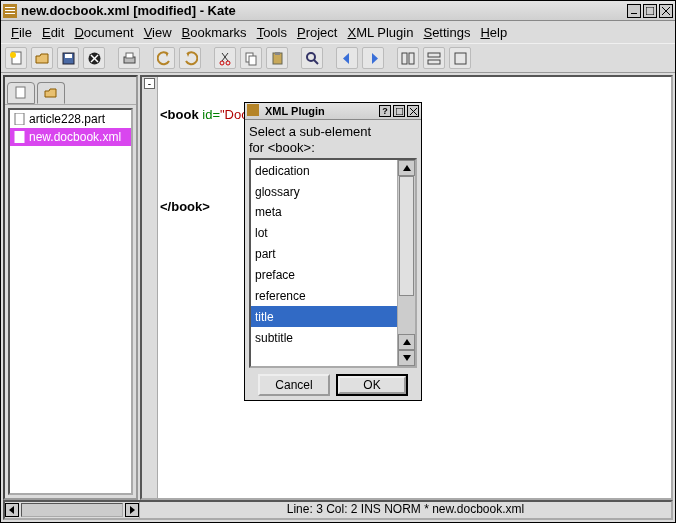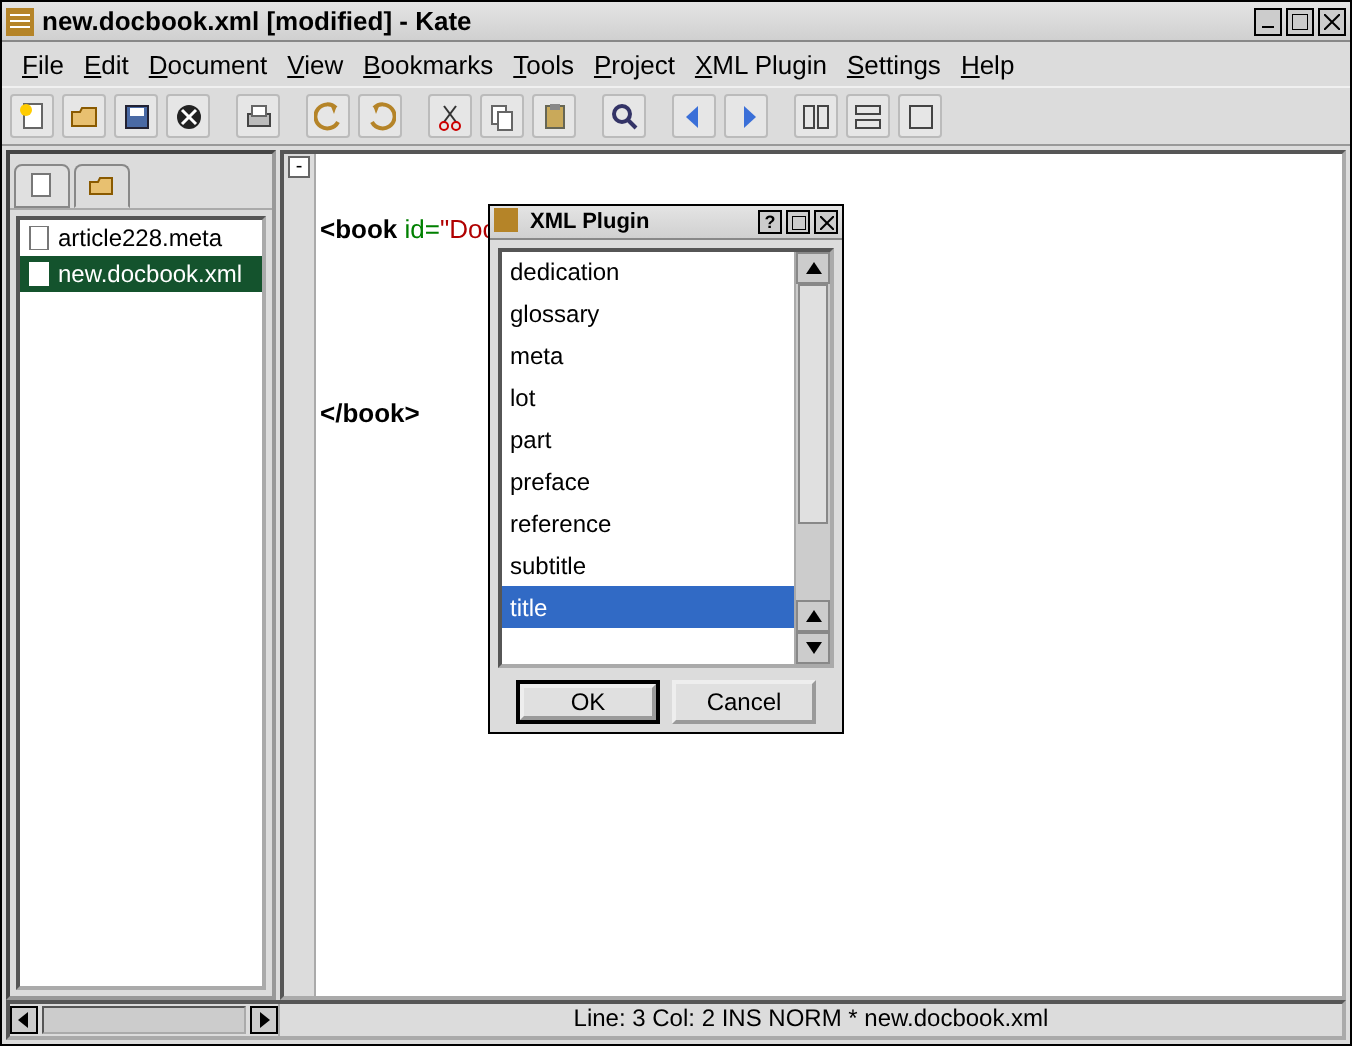--- a/index.html
+++ b/index.html
@@ -26,21 +26,21 @@
 .sep { width:5px; }
 
 .body-area { position:absolute; top:74px; bottom:22px; left:2px; right:2px; display:flex; }
 
 .sidebar { width:135px; display:flex; flex-direction:column; border:2px solid #999; border-style: inset; background:#dcdcdc; }
 .tabstrip { height:28px; display:flex; align-items:flex-end; gap:2px; padding:2px 2px 0 2px; background:#dcdcdc; border-bottom:1px solid #aaa; }
 .tabbtn { width:28px; height:22px; border:1px solid #888; border-top-left-radius:4px; border-top-right-radius:4px; background:#e0e0e0; display:flex; align-items:center; justify-content:center;}
 .tabbtn.active { background:#dcdcdc; border-bottom:1px solid #dcdcdc;}
 .file-list { flex:1; background:#fff; border:2px inset #aaa; margin:3px; font-size:12px; }
 .file-item { padding: 2px 4px; display:flex; align-items:center; gap:3px; overflow:hidden; white-space:nowrap; }
-.file-item.selected { background:#14532d; color:#fff;}
+.file-item.selected { background:#d946ef; color:#fff;}
 .file-icon { width:12px; height:12px; flex-shrink:0; }
 
 .editor { flex:1; position:relative; background:#fff; border:2px inset #aaa; margin-left:2px; font-family: "Courier New", monospace; font-size:13px; overflow:hidden;}
 .gutter { position:absolute; left:0; top:0; bottom:0; width:16px; background:#dcdcdc; border-right:1px solid #aaa;}
 .editor-content { position:absolute; left:18px; top:0; right:0; padding:0px; white-space:pre; }
 .code-line { line-height:16px; }
 .tag { font-weight: bold; color:#000; }
 .attr { color:#008000; }
 .val { color:#b00000; }
 .statusbar { position:absolute; left:2px; right:2px; bottom:2px; height:20px; background:#dcdcdc; border:2px inset #aaa; font-size:12px; display:flex; }
@@ -231,21 +231,21 @@
             <svg width="14" height="14">
               <path d="M1 5 L5 5 L6 3 L12 3 L12 11 L1 11 Z" fill="#e8c070" stroke="#8a5a00"></path>
             </svg>
           </div>
       </div>
       <div class="file-list">
         <div class="file-item">
           <span class="file-icon"><svg width="12" height="12">
                 <rect x="1" y="0" width="9" height="12" fill="#fff" stroke="#777"></rect>
               </svg></span>
-          <span>article228.meta</span>
+          <span>article228.part</span>
         </div>
         <div class="file-item selected">
           <span class="file-icon"><svg width="12" height="12">
                 <rect x="1" y="0" width="9" height="12" fill="#fff" stroke="#fff"></rect>
               </svg></span>
           <span>new.docbook.xml</span>
         </div>
       </div>
     </div>
 
@@ -298,31 +298,35 @@
         </div>
       <div class="win-btn" style="width:12px;height:12px">
           <svg width="7" height="7">
             <line x1="0" y1="0" x2="7" y2="7" stroke="#000"></line>
             <line x1="7" y1="0" x2="0" y2="7" stroke="#000"></line>
           </svg>
         </div>
     </div>
   </div>
   <div class="popup-body">
+    <div class="label">
+      <div>Select a sub-element</div>
+      <div>for &lt;book&gt;:</div>
+    </div>
     <div class="listbox">
       <div class="list-inner" id="popup-list">
           <div class="list-item">dedication</div>
           <div class="list-item">glossary</div>
           <div class="list-item">meta</div>
           <div class="list-item">lot</div>
           <div class="list-item">part</div>
           <div class="list-item">preface</div>
           <div class="list-item">reference</div>
+          <div class="list-item selected">title</div>
           <div class="list-item">subtitle</div>
-          <div class="list-item selected">title</div>
         </div>
       <div class="vscroll">
         <div class="scroll-btn">
             <svg width="10" height="8">
               <path d="M5 1 L9 7 L1 7 Z" fill="#000"></path>
             </svg>
           </div>
         <div class="thumb-area">
             <div class="thumb"></div>
           </div>
@@ -332,19 +336,19 @@
             </svg>
           </div>
         <div class="scroll-btn">
             <svg width="10" height="8">
               <path d="M1 1 L9 1 L5 7 Z" fill="#000"></path>
             </svg>
           </div>
       </div>
     </div>
     <div class="buttons-row">
+      <div class="btn">Cancel</div>
       <div class="btn default">
           <div class="inner">OK</div>
         </div>
-      <div class="btn">Cancel</div>
     </div>
   </div>
 </div>
 
 </body></html>

